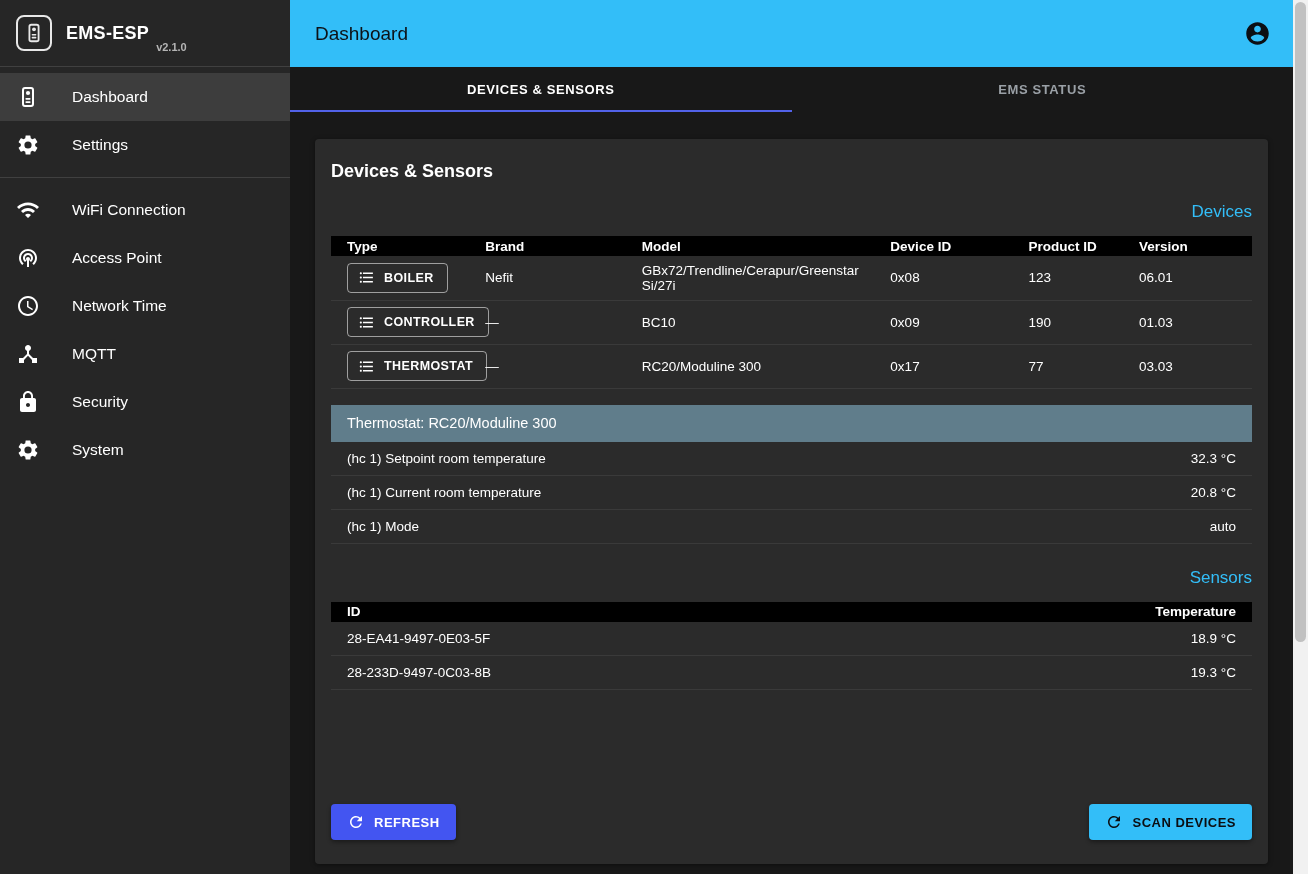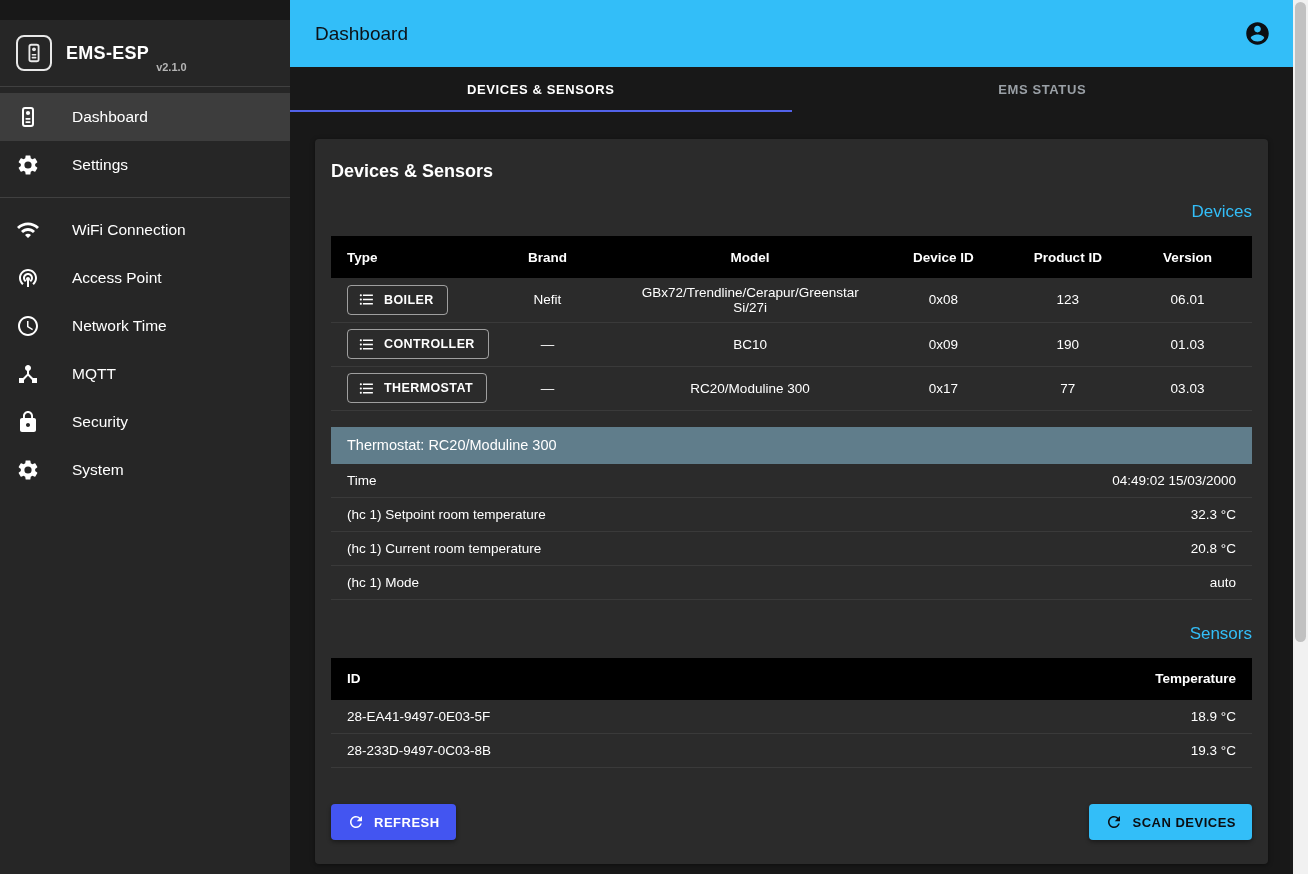--- a/index.html
+++ b/index.html
@@ -1,21 +1,21 @@
 <!DOCTYPE html>
 <html><head>
 <meta charset="utf-8">
 <style>
   * { box-sizing: border-box; }
   html,body { margin:0; padding:0; background:#111; }
   body { font-family:"Liberation Sans", sans-serif; }
   .screen { position:relative; width:1308px; height:874px; background:#181818; display:flex; overflow:hidden; }
 
   
-  .sidebar { flex:0 0 290px; width:290px; background:#262626; color:#fff; display:flex; flex-direction:column;margin-top:20px; }
+  .sidebar { flex:0 0 290px; width:290px; background:#262626; color:#fff; display:flex; flex-direction:column; }
   .logo-row { height:67px; min-height:67px; display:flex; align-items:center; padding:0 16px; border-bottom:1px solid rgba(255,255,255,0.12); }
   .logo-box { width:36px; height:36px; border:2px solid #e8e8e8; border-radius:8px; display:flex; align-items:center; justify-content:center; color:#e8e8e8; margin-right:14px; }
   .logo-box svg { width:22px; height:22px; }
   .app-name { font-size:18px; font-weight:700; letter-spacing:.3px; }
   .app-version { font-size:11px; color:#b5b5b5; margin-left:7px; position:relative; top:14px; font-weight:700; }
   .nav { padding:6px 0 0 0; }
   .nav-item { height:48px; display:flex; align-items:center; padding:0 16px; cursor:pointer; }
   .nav-item.active { background:#3d3d3d; }
   .nav-item .nicon { width:24px; height:24px; color:#fff; margin-right:32px; flex:0 0 24px; }
   .nav-item .nicon svg { width:24px; height:24px; }
@@ -34,24 +34,24 @@
   .tab.active { color:#fff; }
   .tab.active::after { content:""; position:absolute; left:0; right:0; bottom:0; height:2px; background:#5262e8; }
 
   .content { flex:1 1 auto; padding:27px 25px 8px 25px; overflow:hidden; }
   .card { background:#2b2b2b; border-radius:4px; box-shadow:0 1px 5px rgba(0,0,0,.45); padding:16px 16px 24px 16px; min-height:725px; display:flex; flex-direction:column; }
   .card-title { font-size:18px; font-weight:700; color:#fff; margin:6px 0 20px 0; }
   .section-heading { font-size:17px; font-weight:500; color:#33bef8; margin:0 0 14px 0;text-align:right; }
   .section-heading.sensors { margin-top:24px; }
 
   table { width:100%; border-collapse:collapse; table-layout:fixed; }
-  th { background:#000; color:#fff; font-size:13.5px; font-weight:700; height:42px; padding:0 16px; }
+  th { background:#000; color:#fff; font-size:13.5px; font-weight:700; height:20px; padding:0 16px; }
   td { font-size:13.5px; color:#fff; border-bottom:1px solid #3a3a3a; padding:0 16px; }
   .devices-table td { height:44px; }
-  .al { text-align:left; } .ac { text-align:center; } .ar { text-align:right; }
+  .al { text-align:left; } .ac { text-align:left; } .ar { text-align:right; }
   .col-type{width:15%;} .col-brand{width:17%;} .col-model{width:27%;} .col-devid{width:15%;} .col-prodid{width:12%;} .col-ver{width:14%;}
 
   .type-btn { display:inline-flex; align-items:center; gap:9px; height:30px; padding:0 13px 0 10px; background:transparent; border:1px solid rgba(255,255,255,0.55); border-radius:4px; color:#fff; font-family:"Liberation Sans",sans-serif; font-size:12.5px; font-weight:700; letter-spacing:.4px; cursor:pointer; }
   .type-btn svg { width:17px; height:17px; }
 
   .panel-header { margin-top:16px; height:37px; background:#607d8b; display:flex; align-items:center; padding:0 16px; color:#fff; font-size:14.5px; }
   .kv-row { height:34px; display:flex; align-items:center; justify-content:space-between; padding:0 16px; border-bottom:1px solid #3a3a3a; font-size:13.5px; color:#fff; }
   .sensors-table td { height:34px; }
 
   .actions { margin-top:auto; padding-top:30px; display:flex; justify-content:space-between; align-items:center; }
@@ -256,24 +256,20 @@
               <td class="ac">0x17</td>
               <td class="ac">77</td>
               <td class="ac">03.03</td>
             </tr>
           </tbody>
         </table>
 
         <div class="panel-header">Thermostat: RC20/Moduline 300</div>
 
         <div>
-          <div class="kv-row">
-            <span>Time</span>
-            <span>04:49:02 15/03/2000</span>
-          </div>
           <div class="kv-row">
             <span>(hc 1) Setpoint room temperature</span>
             <span>32.3 °C</span>
           </div>
           <div class="kv-row">
             <span>(hc 1) Current room temperature</span>
             <span>20.8 °C</span>
           </div>
           <div class="kv-row">
             <span>(hc 1) Mode</span>

